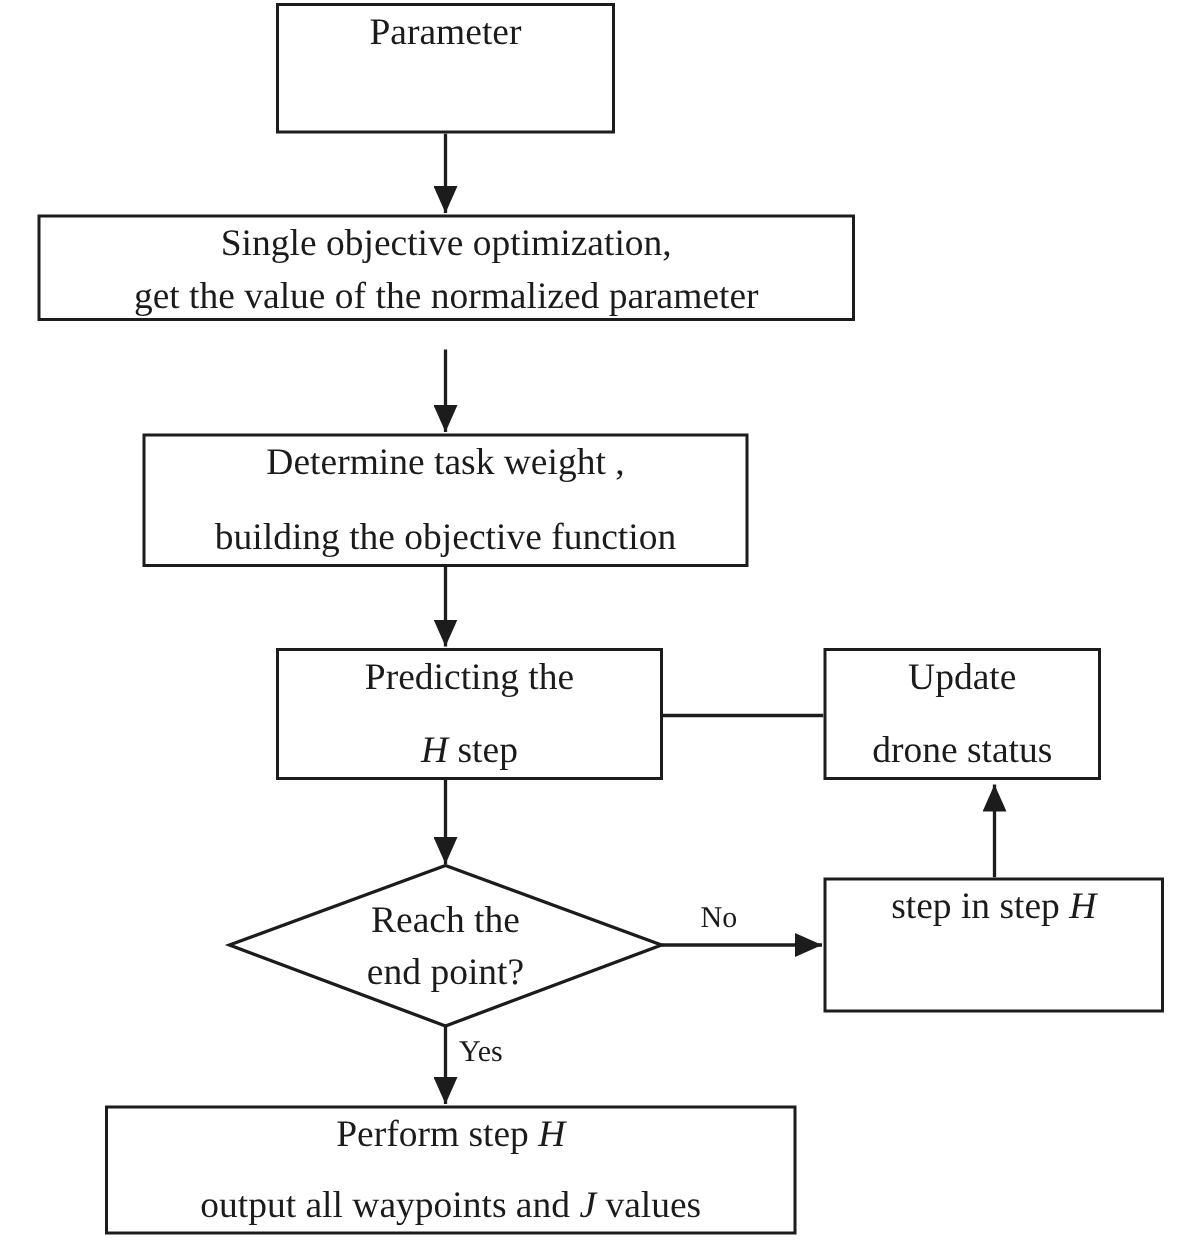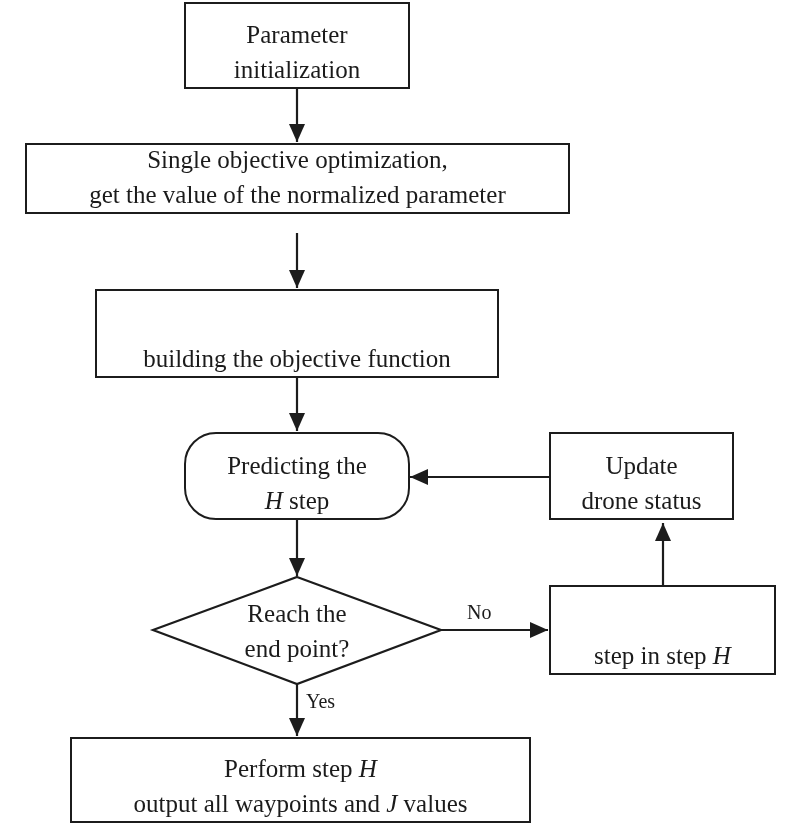--- a/index.html
+++ b/index.html
@@ -23,21 +23,21 @@
     z-index: 0;
   }
   .node {
     position: absolute;
     box-sizing: border-box;
     background: #ffffff;
     border: 2px solid #1c1c1c;
     display: flex;
     flex-direction: column;
     align-items: center;
-    justify-content: flex-end;
+    justify-content: space-between;
     text-align: center;
     font-size: 25px;
     line-height: 35px;
     z-index: 1;
   }
   .decision-label {
     position: absolute;
     display: flex;
     flex-direction: column;
     align-items: center;
@@ -77,33 +77,33 @@
     <line x1="441" y1="630" x2="548" y2="630" stroke="#1c1c1c" stroke-width="2.2" marker-end="url(#ah)"></line>
     <line x1="663" y1="585" x2="663" y2="523" stroke="#1c1c1c" stroke-width="2.2" marker-end="url(#ah)"></line>
     <line x1="549" y1="477" x2="410" y2="477" stroke="#1c1c1c" stroke-width="2.2" marker-end="url(#ah)"></line>
     <line x1="297" y1="684" x2="297" y2="736" stroke="#1c1c1c" stroke-width="2.2" marker-end="url(#ah)"></line>
 
     <polygon points="297,577 441,630 297,684 153,630" fill="#ffffff" stroke="#1c1c1c" stroke-width="2.2"></polygon>
   </svg>
 
   <div class="node" style="left:184px; top:2px; width:226px; height:87px;">
     <div class="line">Parameter</div>
-    <div class="line">initialization</div>
   </div>
 
   <div class="node" style="left:25px; top:143px; width:545px; height:71px;">
     <div class="line">Single objective optimization,</div>
     <div class="line">get the value of the normalized parameter</div>
   </div>
 
   <div class="node" style="left:95px; top:289px; width:404px; height:89px;">
+    <div class="line">Determine task weight ,</div>
     <div class="line">building the objective function</div>
   </div>
 
-  <div class="node" style="left:184px; top:432px; width:226px; height:88px;border-radius:32px;">
+  <div class="node" style="left:184px; top:432px; width:258px; height:88px;">
     <div class="line">Predicting the</div>
     <div class="line"><span class="it">H</span><span> step</span></div>
   </div>
 
   <div class="node" style="left:549px; top:432px; width:185px; height:88px;">
     <div class="line">Update</div>
     <div class="line">drone status</div>
   </div>
 
   <div class="node" style="left:549px; top:585px; width:227px; height:90px;">

